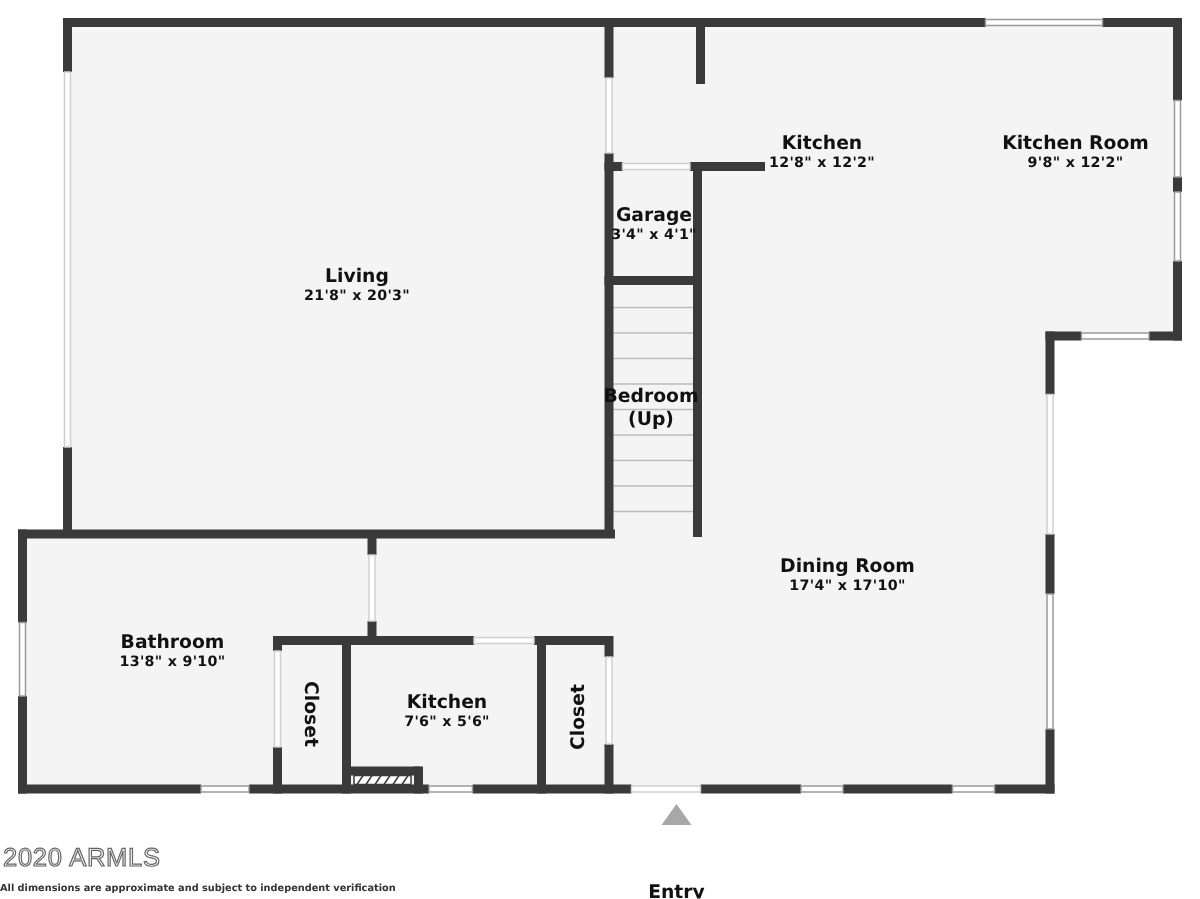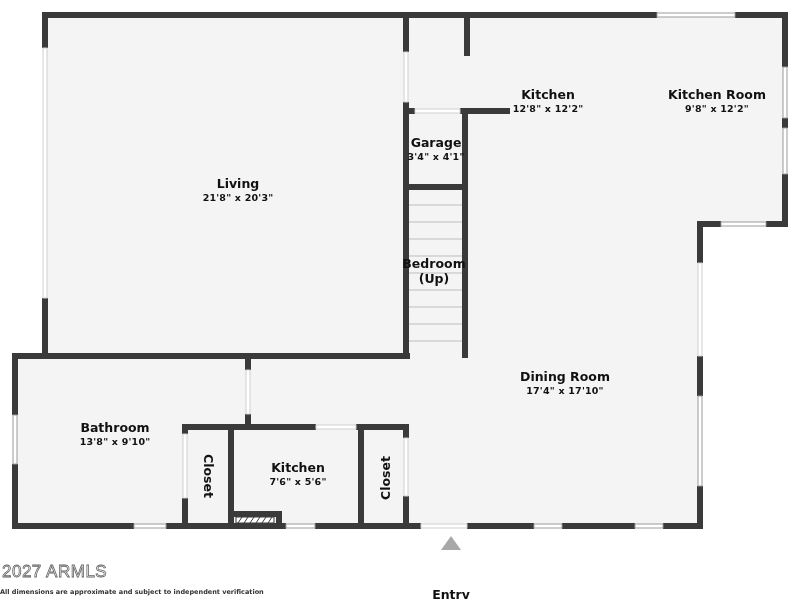--- a/index.html
+++ b/index.html
@@ -174,14 +174,14 @@
   <span class="d">7'6" x 5'6"</span>
 </div>
 <div class="lbl vert" style="left:208px;top:476px;">
   <span class="n">Closet</span>
 </div>
 <div class="lbl vert2" style="left:385px;top:478px;">
   <span class="n">Closet</span>
 </div>
 
 <div id="entry-label">Entry</div>
-<div id="copyright">2027 ARMLS</div>
+<div id="copyright">2020 ARMLS</div>
 <div id="disclaimer">All dimensions are approximate and subject to independent verification</div>
 
 </body></html>

